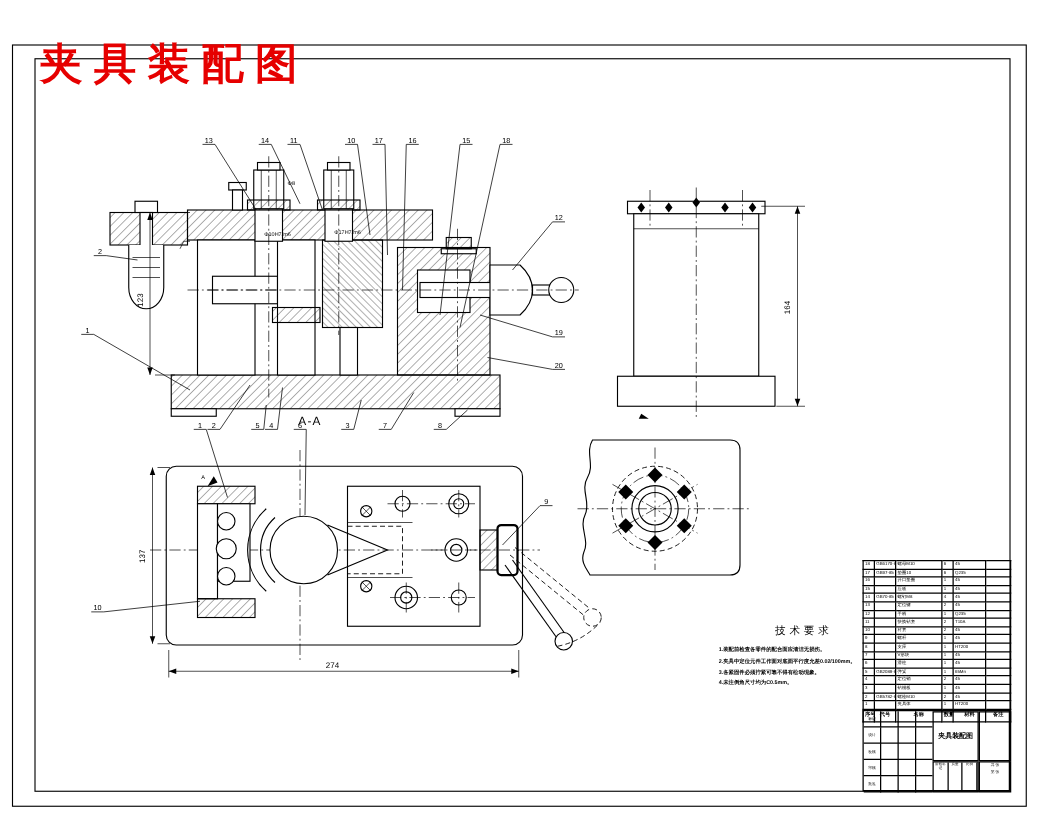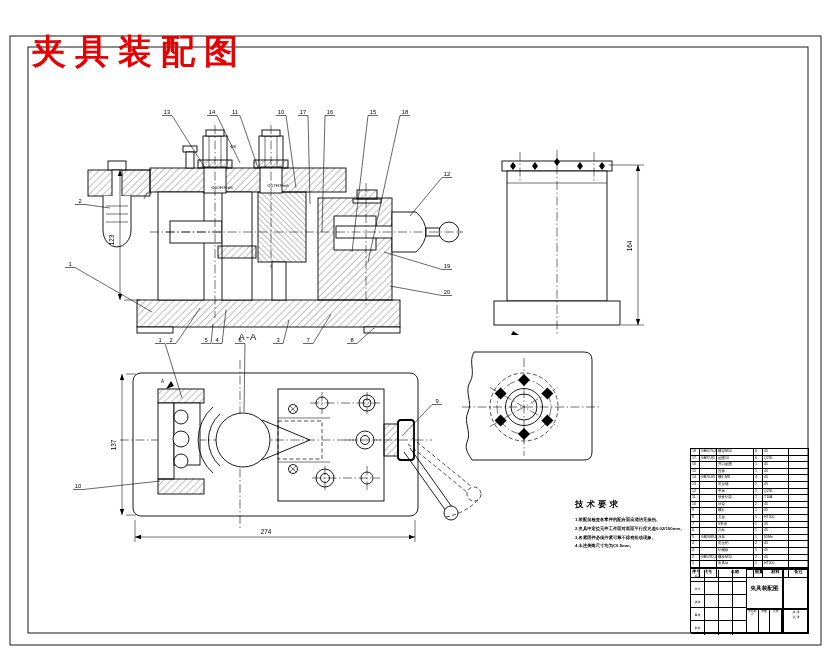--- a/index.html
+++ b/index.html
@@ -22,21 +22,21 @@
   .aa{font-size:9.5px;letter-spacing:1px;}
   .tinyA{font-size:4.5px;}
   
   #red-title{position:absolute;left:32px;top:34px;color:#e60000;font-size:34px;font-weight:bold;
              letter-spacing:9px;line-height:1;white-space:nowrap;}
   
   #balloon-layer text{font-size:5.8px;text-anchor:middle;fill:#000;font-family:"Liberation Sans",sans-serif;}
   #balloon-layer line{stroke:#000;stroke-width:0.6;}
   
   #techreq{position:absolute;left:575px;top:499px;width:136px;color:#000;}
-  #techreq .tr-title{font-size:8.5px;font-weight:bold;letter-spacing:3px;}
+  #techreq .tr-title{font-size:8.5px;font-weight:normal;text-align:center;letter-spacing:3px;}
   #tech-items{margin-top:5px;font-size:4.3px;font-weight:bold;line-height:2.05;white-space:nowrap;}
   
   #partslist{position:absolute;left:690px;top:448px;width:118px;border-collapse:collapse;
              table-layout:fixed;}
   #partslist td{border:0.5px solid #000;font-size:3.5px;height:5.6px;padding:0 1px;
                 overflow:hidden;white-space:nowrap;color:#000;line-height:1;}
   #partslist tr.hdr td{height:9px;font-size:4.2px;text-align:center;font-weight:bold;}
   
   #titleblock{position:absolute;left:690px;top:568px;width:118px;height:65px;
               border:1px solid #000;box-sizing:border-box;}

